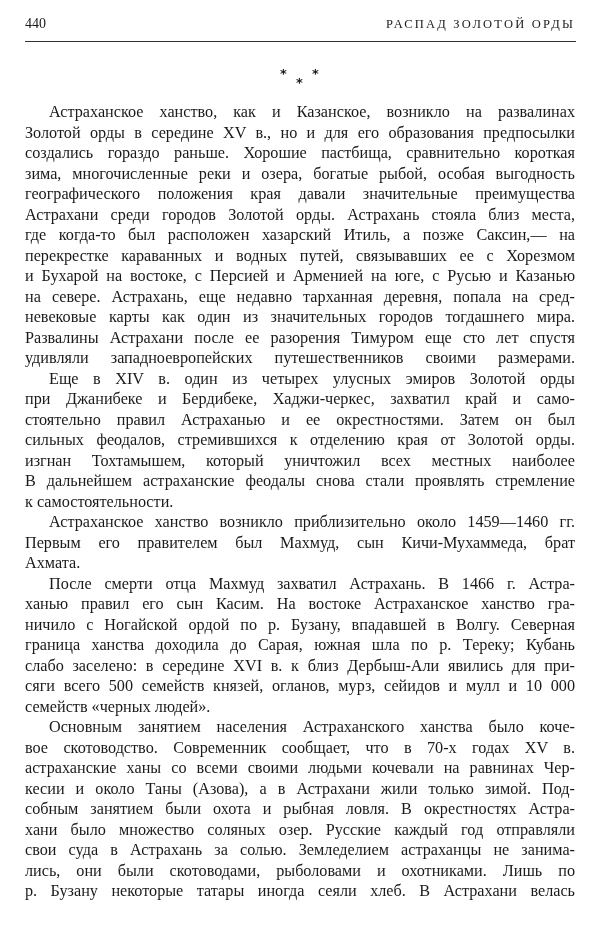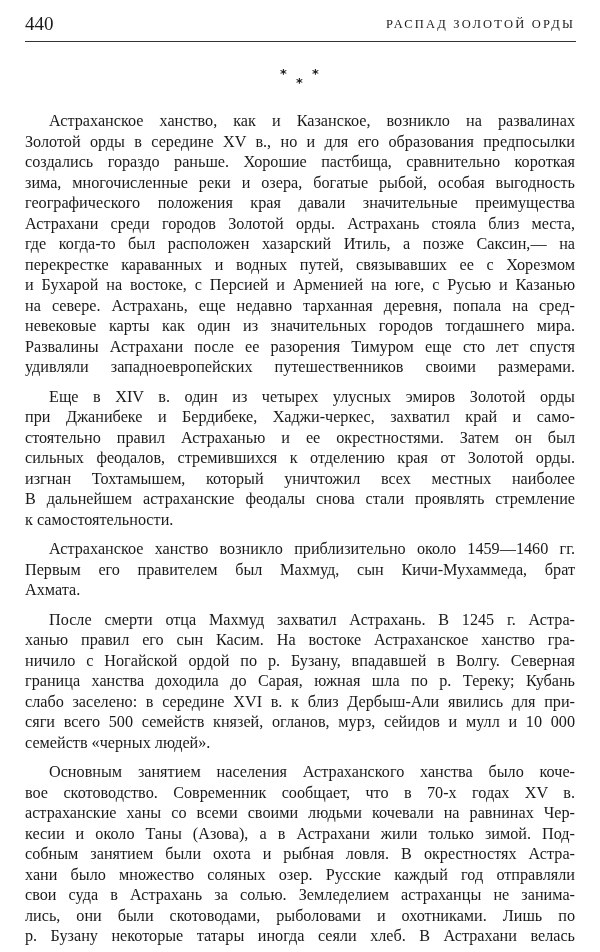--- a/index.html
+++ b/index.html
@@ -6,21 +6,21 @@
   body {
     width: 600px; height: 952px; position: relative; overflow: hidden;
     font-family: "DejaVu Serif", "Liberation Serif", serif;
     color: #1a1a1a;
   }
   .page-header {
     position: absolute; left: 25px; top: 14px; width: 550px; height: 28px;
   }
   .page-number {
     position: absolute; left: 0; top: 0;
-    font-family: "Liberation Serif", serif; font-size: 19px; line-height: 20px;
+    font-family: "Liberation Serif", serif; font-size: 14px; line-height: 20px;
   }
   .running-head {
     position: absolute; left: 0; right: 0; top: 0; text-align: right;
     font-family: "Liberation Serif", serif; font-size: 12.5px; letter-spacing: 2.2px; line-height: 20px;
   }
   .header-rule {
     position: absolute; left: 25px; top: 41px; width: 551px; height: 0;
     border-top: 1.4px solid #333;
   }
   .asterism {
@@ -31,21 +31,21 @@
   .text-body {
     position: absolute; left: 25px; top: 102px; width: 550px;
     font-family: "Liberation Serif", serif;
     font-size: 16.2px; line-height: 20.5px;
   }
   .line {
     display: block; white-space: nowrap; height: 20.5px;
     text-align: justify; text-align-last: justify;
     overflow: hidden;
   }
-  .line.indent { padding-left: 24px; margin-top: 9px; }
+  .line.indent { padding-left: 24px; }
   .line.last { text-align: center; text-align-last: left; }
 </style>
 </head>
 <body>
 
 <div class="page-header">
   <span class="page-number">440</span>
   <div class="running-head">РАСПАД ЗОЛОТОЙ ОРДЫ</div>
 </div>
 <div class="header-rule"></div>
@@ -80,21 +80,21 @@
     <span class="line">изгнан Тохтамышем, который уничтожил всех местных наиболее</span>
     <span class="line">В дальнейшем астраханские феодалы снова стали проявлять стремление</span>
     <span class="line last">к самостоятельности.</span>
   </div>
   <div>
     <span class="line indent">Астраханское ханство возникло приблизительно около 1459—1460 гг.</span>
     <span class="line">Первым его правителем был Махмуд, сын Кичи-Мухаммеда, брат</span>
     <span class="line last">Ахмата.</span>
   </div>
   <div>
-    <span class="line indent">После смерти отца Махмуд захватил Астрахань. В 1245 г. Астра-</span>
+    <span class="line indent">После смерти отца Махмуд захватил Астрахань. В 1466 г. Астра-</span>
     <span class="line">ханью правил его сын Касим. На востоке Астраханское ханство гра-</span>
     <span class="line">ничило с Ногайской ордой по р. Бузану, впадавшей в Волгу. Северная</span>
     <span class="line">граница ханства доходила до Сарая, южная шла по р. Тереку; Кубань</span>
     <span class="line">слабо заселено: в середине XVI в. к близ Дербыш-Али явились для при-</span>
     <span class="line">сяги всего 500 семейств князей, огланов, мурз, сейидов и мулл и 10 000</span>
     <span class="line last">семейств «черных людей».</span>
   </div>
   <div>
     <span class="line indent">Основным занятием населения Астраханского ханства было коче-</span>
     <span class="line">вое скотоводство. Современник сообщает, что в 70-х годах XV в.</span>

